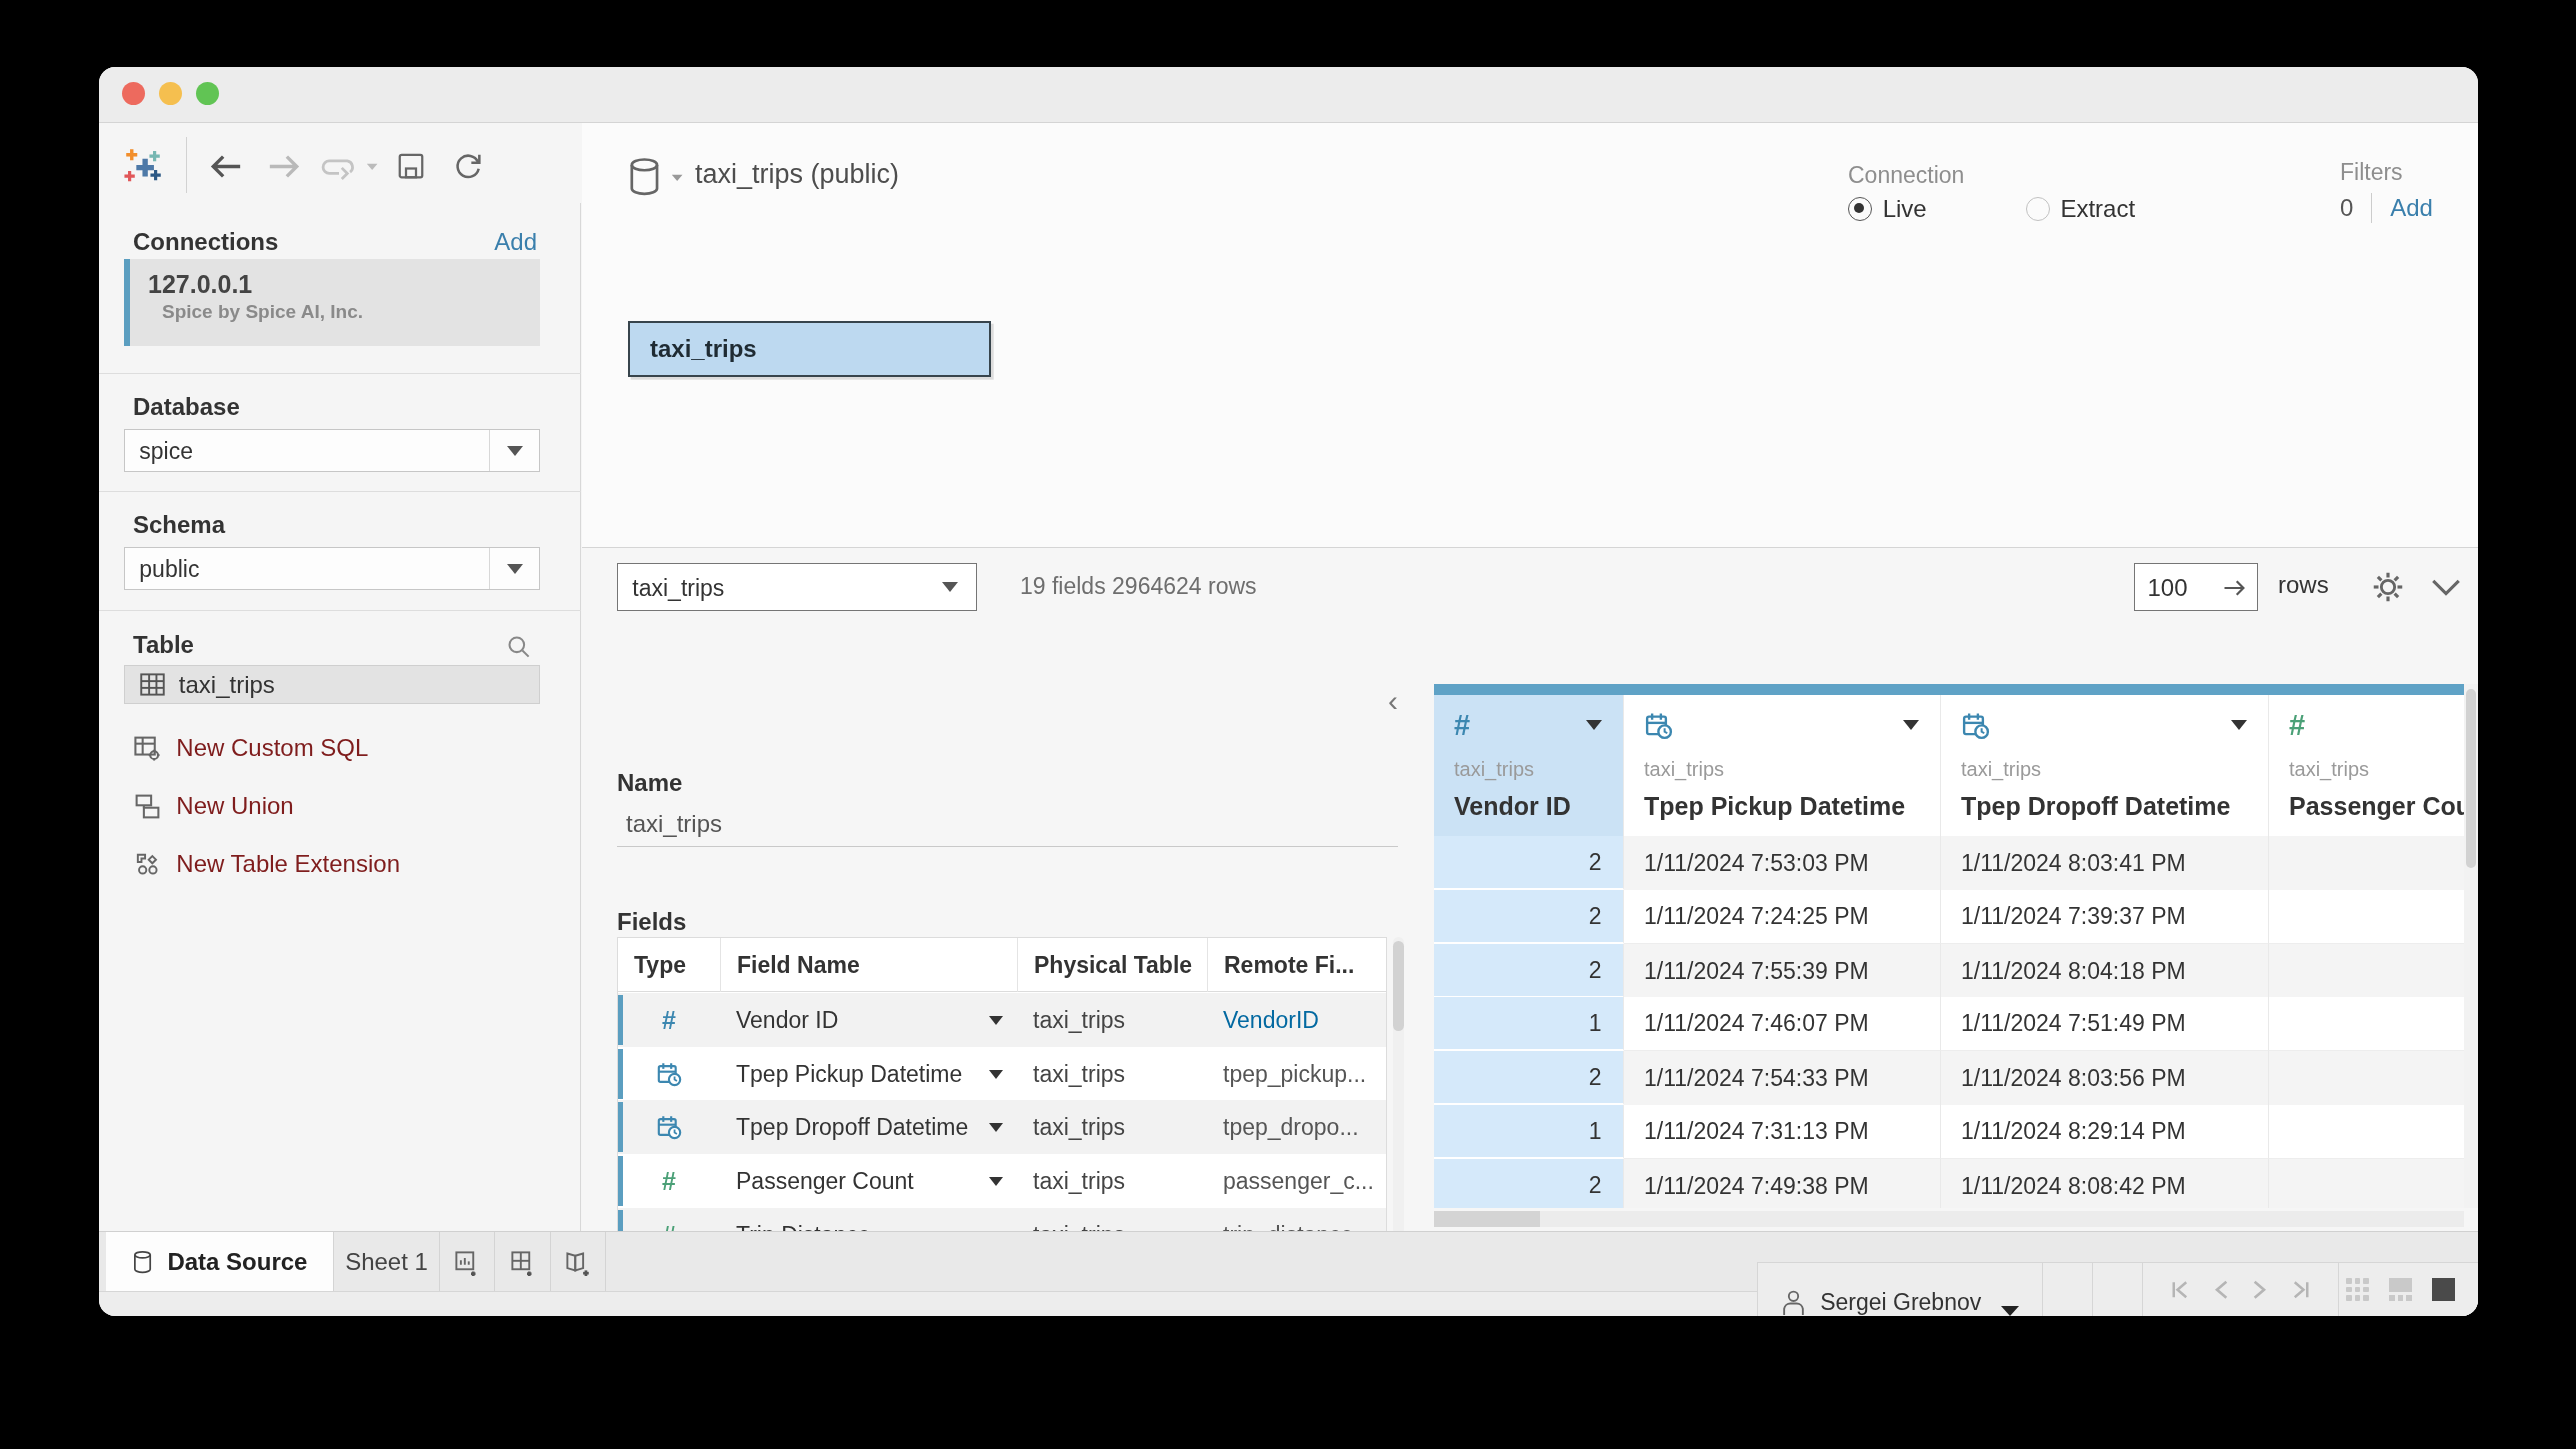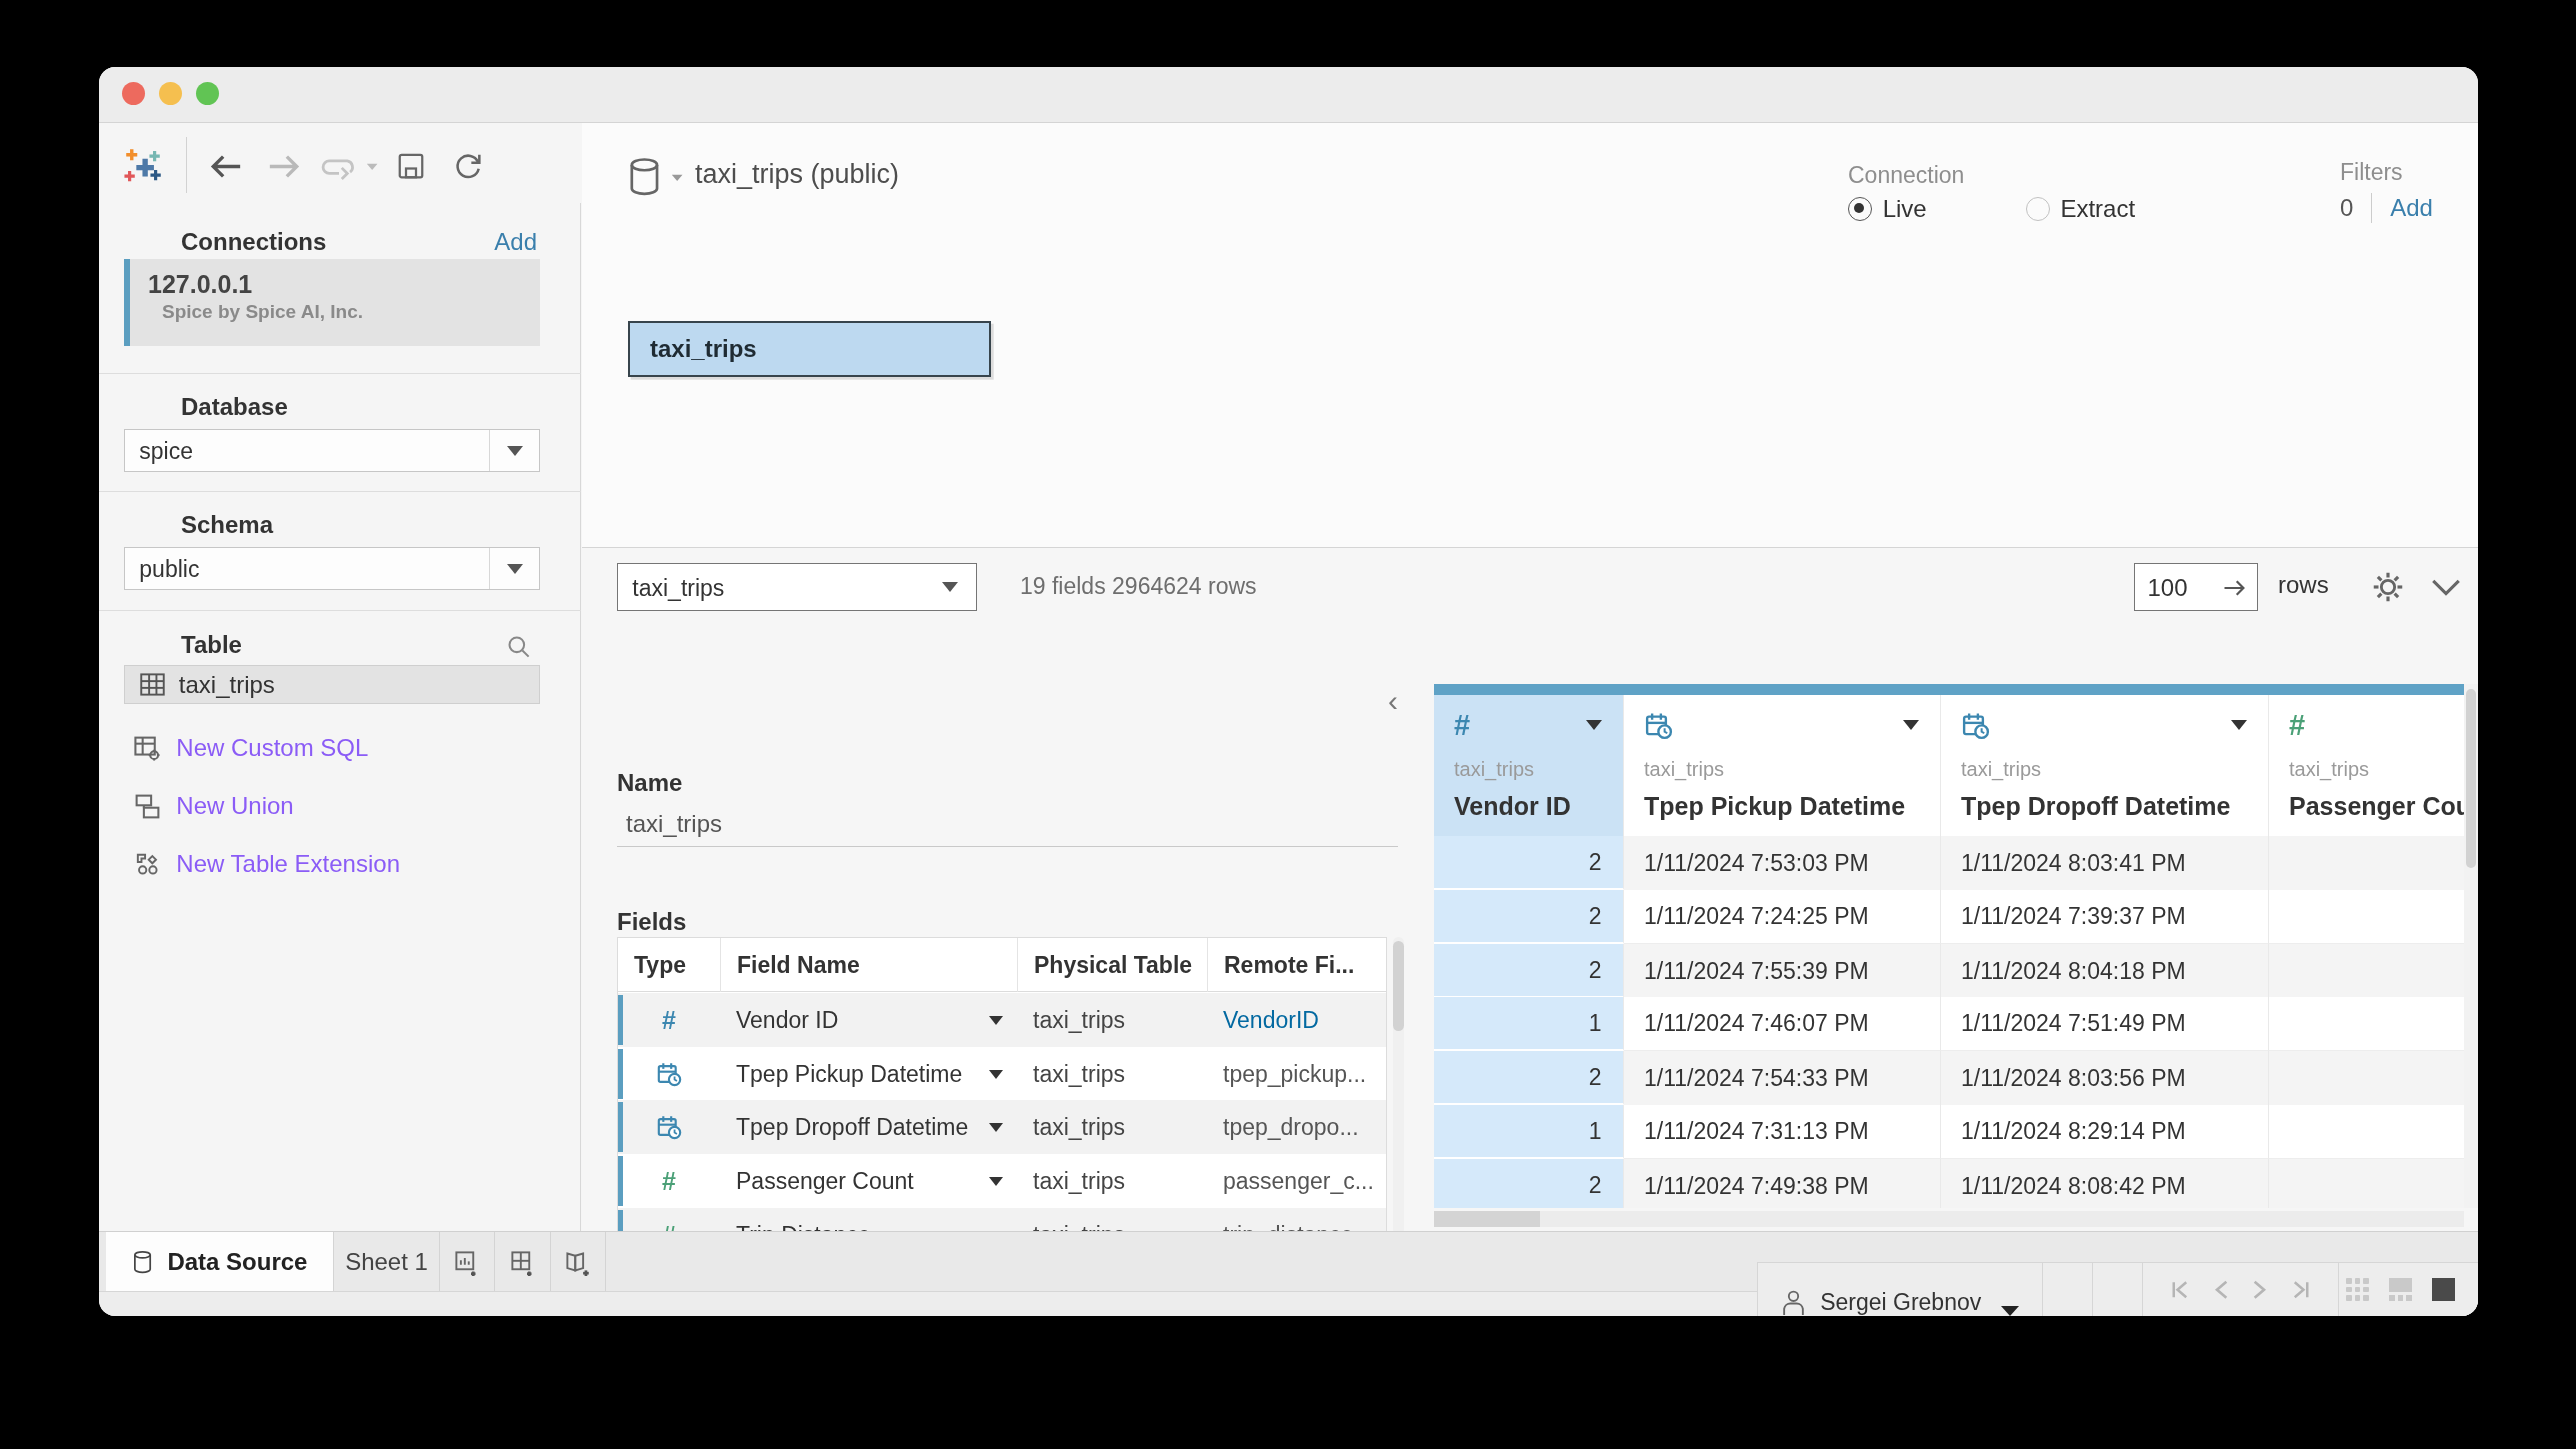--- a/index.html
+++ b/index.html
@@ -13,35 +13,35 @@
   .tl.yellow { left:60px; background:#F5BF4F; }
   .tl.green { left:97px; background:#61C454; }
 
   
   .toolbar { position:absolute; left:0; top:56px; width:482px; height:81px; }
   .tb-icon { position:absolute; top:25px; width:36px; height:36px; display:flex; align-items:center; justify-content:center; }
   .tb-divider { position:absolute; left:87px; top:14.3px; width:0.9px; height:56px; background:#D2D2D2; }
 
   
   .sidebar { position:absolute; left:0; top:136px; width:482px; bottom:85px; background:#F5F5F5; border-right:0.9px solid #D8D8D8; }
-  .side-label { position:absolute; left:34px; font-size:24px; font-weight:bold; color:#333;margin-left:48px; }
+  .side-label { position:absolute; left:34px; font-size:24px; font-weight:bold; color:#333; }
   .add-link { position:absolute; font-size:24px; color:#3A7FAC; cursor:pointer; }
   .hr { position:absolute; left:0; width:482px; height:0.9px; background:#DDDDDD; }
   .conn-item { position:absolute; left:25px; top:56px; width:416px; height:87px; background:#E3E3E3;font-weight:bold; }
   .conn-bar { position:absolute; left:0; top:0; width:6.3px; height:100%; background:#5B9EC0; }
   .conn-name { position:absolute; left:24px; top:10.7px; font-size:25px; color:#444; }
   .conn-sub { position:absolute; left:38px; top:42px; font-size:19px; color:#8A8A8A; }
   .dropdown { position:absolute; left:25px; width:416px; height:43px; background:#FDFDFD; border:1.8px solid #C6C6C6; }
   .dd-text { position:absolute; left:14.3px; top:8px; font-size:23px; color:#333; }
   .dd-arrow-box { position:absolute; right:0; top:0; width:50px; height:100%; border-left:0.9px solid #D8D8D8; display:flex; align-items:center; justify-content:center; }
   .caret-down { width:0; height:0; border-left:8px solid transparent; border-right:8px solid transparent; border-top:10px solid #555; }
   .side-item { position:absolute; left:25px; width:416px; height:39px; background:#E3E3E3; border:0.9px solid #CFCFCF; display:flex; align-items:center; }
   .side-item .lbl { font-size:24px; color:#333; margin-left:12.5px; }
   .side-action { position:absolute; left:34px; height:36px; display:flex; align-items:center; cursor:pointer; }
-  .side-action .lbl { font-size:24px; color:#8b5cf6; margin-left:14.3px; }
+  .side-action .lbl { font-size:24px; color:#7f1d1d; margin-left:14.3px; }
 
   
   .main { position:absolute; left:483px; top:56px; right:0; bottom:85px; background:#FBFBFB; }
   .title-row { position:absolute; left:0; top:0; width:100%; height:81px; }
   .db-icon-btn { position:absolute; left:45px; top:34px; display:flex; align-items:center; cursor:pointer; }
   .main-title { position:absolute; left:113px; top:36px; font-size:27px; color:#4D4D4D; }
   .conn-label { position:absolute; left:1266px; top:39px; font-size:23px; color:#8E8E8E; }
   .radio-row { position:absolute; left:1266px; top:72px; display:flex; align-items:center; }
   .radio { width:24px; height:24px; border-radius:50%; border:1.8px solid #555; position:relative; }
   .radio.off { border-color:#C0C0C0; }

